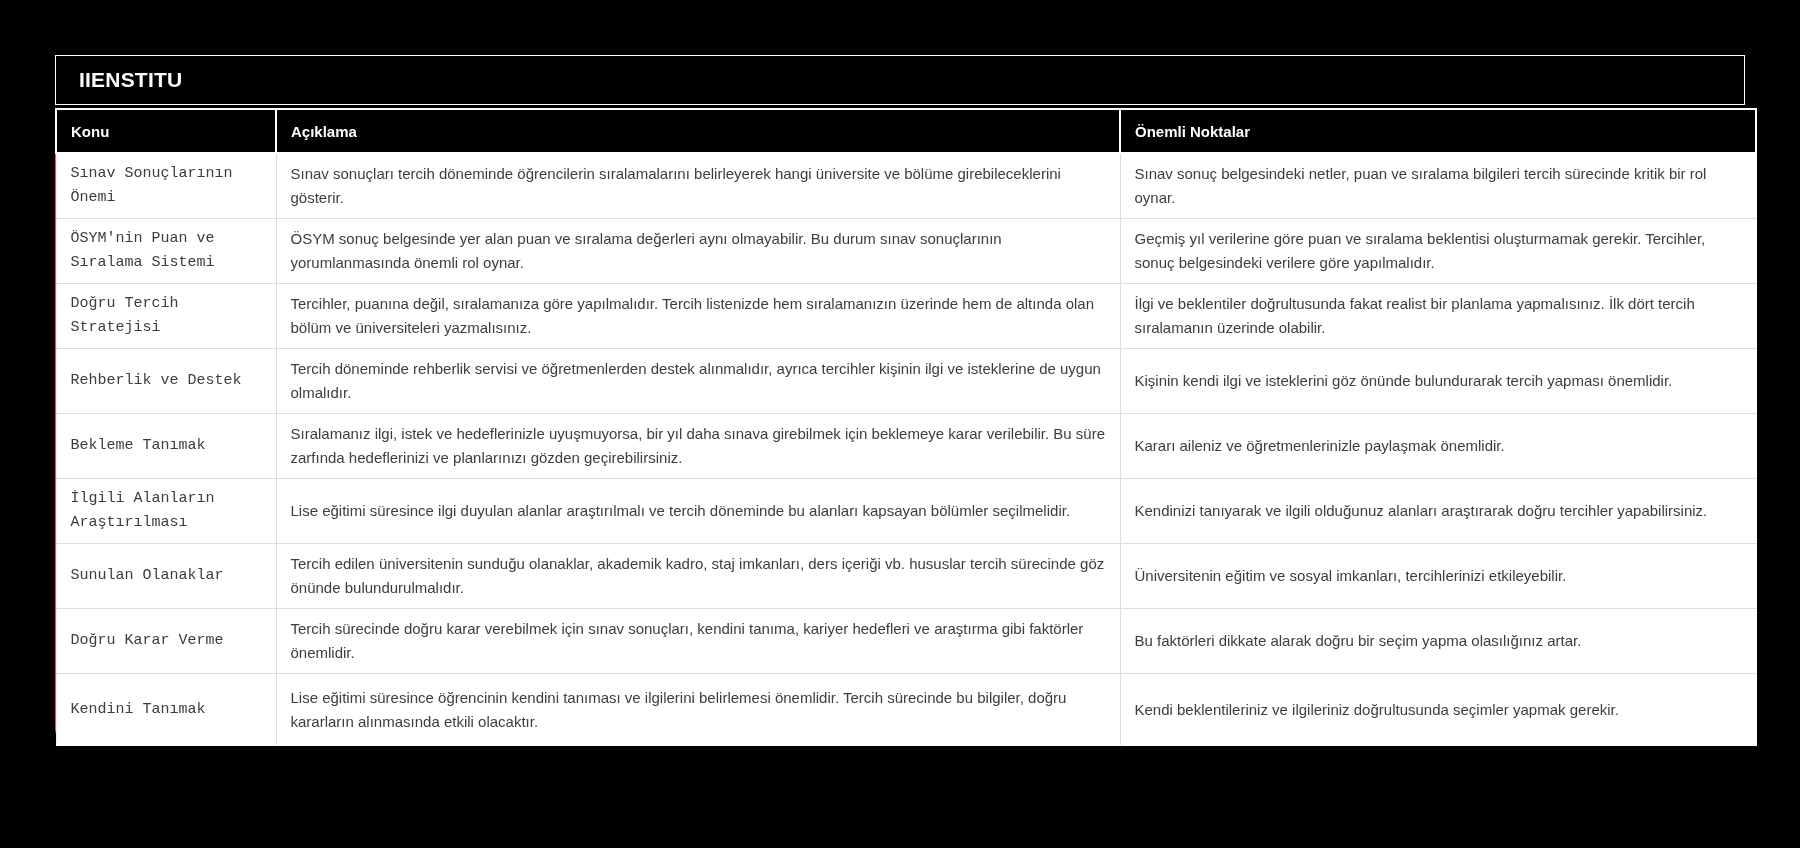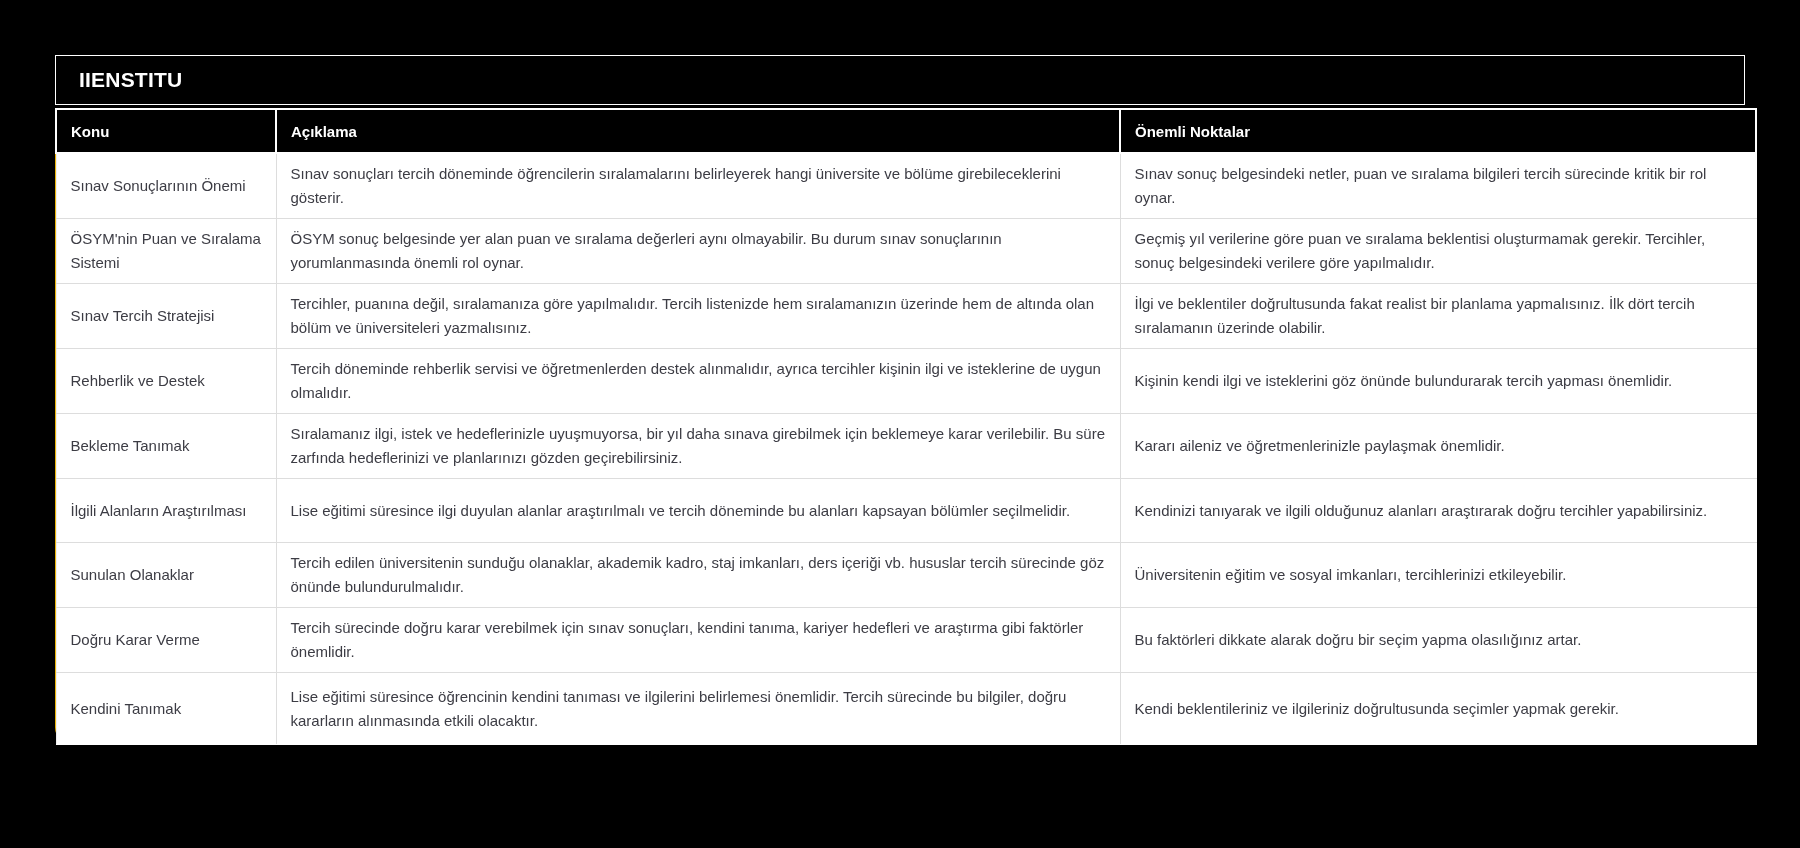--- a/index.html
+++ b/index.html
@@ -28,21 +28,21 @@
     color: #ffffff;
     font-size: 21px;
     font-weight: 700;
     letter-spacing: 0.2px;
   }
   table.data-table {
     margin-top: 3px;
     width: 1700px;
     border-collapse: collapse;
     table-layout: fixed;
-    background: #eab308;
+    background: #ec4899;
     border-radius: 18px;
   }
   table.data-table thead th {
     background: #000000;
     color: #ffffff;
     font-size: 15px;
     font-weight: 700;
     text-align: left;
     padding: 12px 14px;
     height: 44px;
@@ -57,21 +57,21 @@
     padding: 8px 14px;
     height: 64px;
     border: 1px solid #dddddd;
     vertical-align: middle;
     word-wrap: break-word;
   }
   table.data-table tbody tr:last-child td {
     height: 72px;
     border-bottom: 1px solid #ffffff;
   }
-  table.data-table tbody td:first-child { border-left-color: #eeeeee; }
+  table.data-table tbody td:first-child { border-left-color: #eeeeee; font-family: Liberation Mono, monospace; }
   table.data-table tbody td:last-child  { border-right-color: #ffffff; }
   col.c-konu    { width: 220px; }
   col.c-aciklama{ width: 844px; }
   col.c-onemli  { width: 636px; }
 </style>
 </head>
 <body>
 
 <div class="content-card">
 
@@ -97,21 +97,21 @@
     <td>Sınav Sonuçlarının Önemi</td>
     <td>Sınav sonuçları tercih döneminde öğrencilerin sıralamalarını belirleyerek hangi üniversite ve bölüme girebileceklerini gösterir.</td>
     <td>Sınav sonuç belgesindeki netler, puan ve sıralama bilgileri tercih sürecinde kritik bir rol oynar.</td>
   </tr>
         <tr>
     <td>ÖSYM'nin Puan ve Sıralama Sistemi</td>
     <td>ÖSYM sonuç belgesinde yer alan puan ve sıralama değerleri aynı olmayabilir. Bu durum sınav sonuçlarının yorumlanmasında önemli rol oynar.</td>
     <td>Geçmiş yıl verilerine göre puan ve sıralama beklentisi oluşturmamak gerekir. Tercihler, sonuç belgesindeki verilere göre yapılmalıdır.</td>
   </tr>
         <tr>
-    <td>Sınav Tercih Stratejisi</td>
+    <td>Doğru Tercih Stratejisi</td>
     <td>Tercihler, puanına değil, sıralamanıza göre yapılmalıdır. Tercih listenizde hem sıralamanızın üzerinde hem de altında olan bölüm ve üniversiteleri yazmalısınız.</td>
     <td>İlgi ve beklentiler doğrultusunda fakat realist bir planlama yapmalısınız. İlk dört tercih sıralamanın üzerinde olabilir.</td>
   </tr>
         <tr>
     <td>Rehberlik ve Destek</td>
     <td>Tercih döneminde rehberlik servisi ve öğretmenlerden destek alınmalıdır, ayrıca tercihler kişinin ilgi ve isteklerine de uygun olmalıdır.</td>
     <td>Kişinin kendi ilgi ve isteklerini göz önünde bulundurarak tercih yapması önemlidir.</td>
   </tr>
         <tr>
     <td>Bekleme Tanımak</td>

